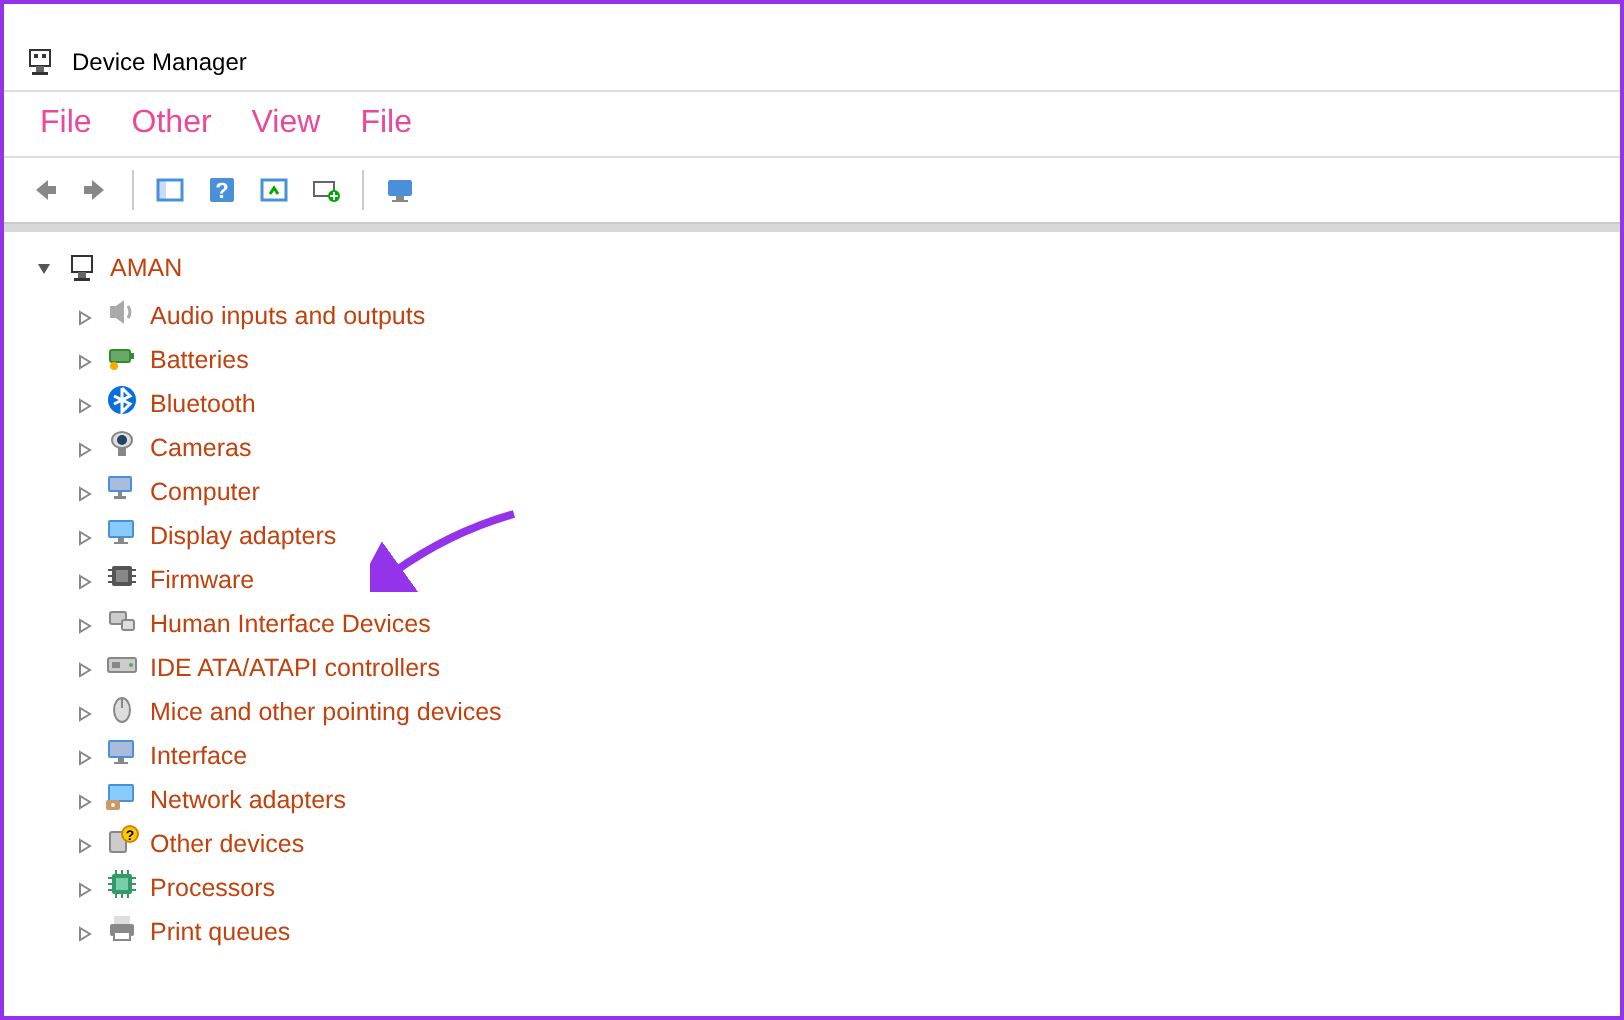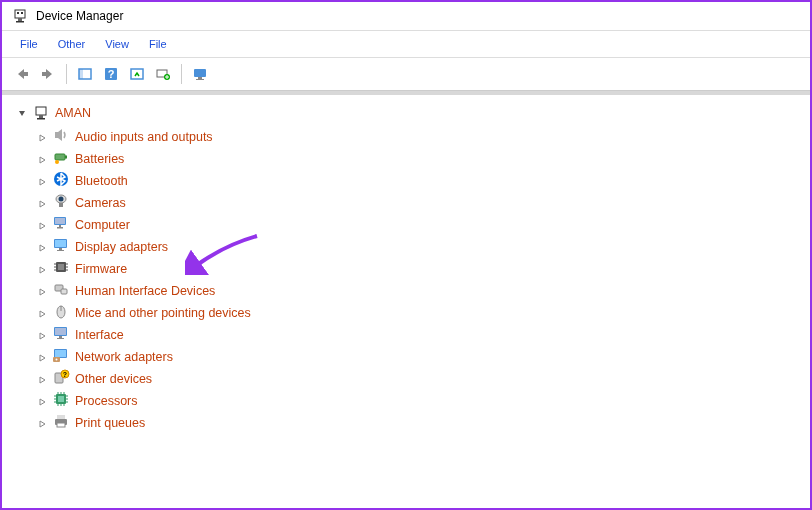--- a/index.html
+++ b/index.html
@@ -11,40 +11,41 @@
   height: 510px;
   border: 2px solid #9333ea;
   overflow: hidden;
 }
 .titlebar {
   display: flex;
   align-items: center;
   padding: 6px 10px;
   background: #fff;
   border-bottom: 1px solid #ddd;
+  margin-top: 15px;
 }
 .titlebar-icon {
   width: 16px;
   height: 16px;
   margin-right: 8px;
 }
 .titlebar-text {
   font-size: 12px;
   color: #000;
 }
 .menubar {
   display: flex;
   padding: 4px 8px;
   border-bottom: 1px solid #ddd;
   background: #fff;
 }
 .menu-item {
   padding: 3px 10px;
-  font-size: 11px;
-  color: #1d4ed8;
+  font-size: 16px;
+  color: #ec4899;
   cursor: pointer;
 }
 .toolbar {
   display: flex;
   align-items: center;
   padding: 4px 8px;
   border-bottom: 1px solid #ccc;
   background: #fff;
   gap: 2px;
 }
@@ -317,20 +318,35 @@
         <span class="node-label">Human Interface Devices</span>
       </div>
       <div class="tree-node">
         <span class="expand-arrow">
           <svg width="10" height="10" viewBox="0 0 10 10">
             <path d="M3 2 L8 5 L3 8 Z" fill="none" stroke="#888" stroke-width="1"></path>
           </svg>
         </span>
         <span class="node-icon">
           <svg width="18" height="18" viewBox="0 0 18 18">
+            <rect x="2" y="6" width="14" height="7" fill="#ccc" stroke="#888" rx="1"></rect>
+            <rect x="4" y="8" width="4" height="3" fill="#888"></rect>
+            <circle cx="13.5" cy="9.5" r="1" fill="#5a5"></circle>
+          </svg>
+        </span>
+        <span class="node-label">IDE ATA/ATAPI controllers</span>
+      </div>
+      <div class="tree-node">
+        <span class="expand-arrow">
+          <svg width="10" height="10" viewBox="0 0 10 10">
+            <path d="M3 2 L8 5 L3 8 Z" fill="none" stroke="#888" stroke-width="1"></path>
+          </svg>
+        </span>
+        <span class="node-icon">
+          <svg width="18" height="18" viewBox="0 0 18 18">
             <ellipse cx="9" cy="10" rx="4" ry="6" fill="#ddd" stroke="#888"></ellipse>
             <line x1="9" y1="4" x2="9" y2="9" stroke="#888"></line>
           </svg>
         </span>
         <span class="node-label">Mice and other pointing devices</span>
       </div>
       <div class="tree-node">
         <span class="expand-arrow">
           <svg width="10" height="10" viewBox="0 0 10 10">
             <path d="M3 2 L8 5 L3 8 Z" fill="none" stroke="#888" stroke-width="1"></path>

